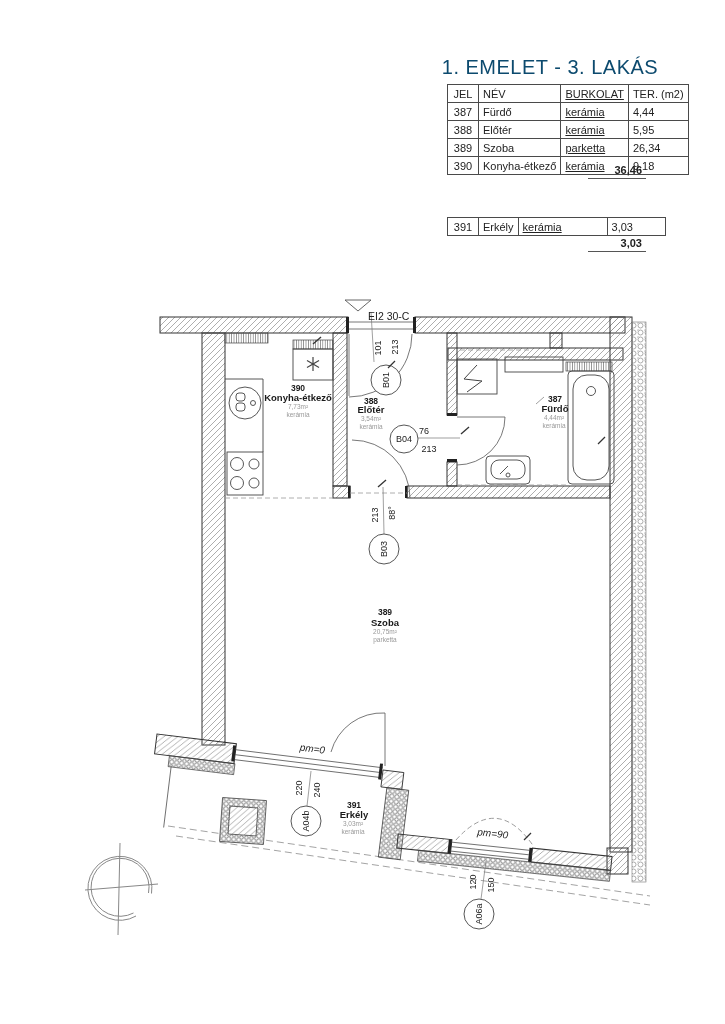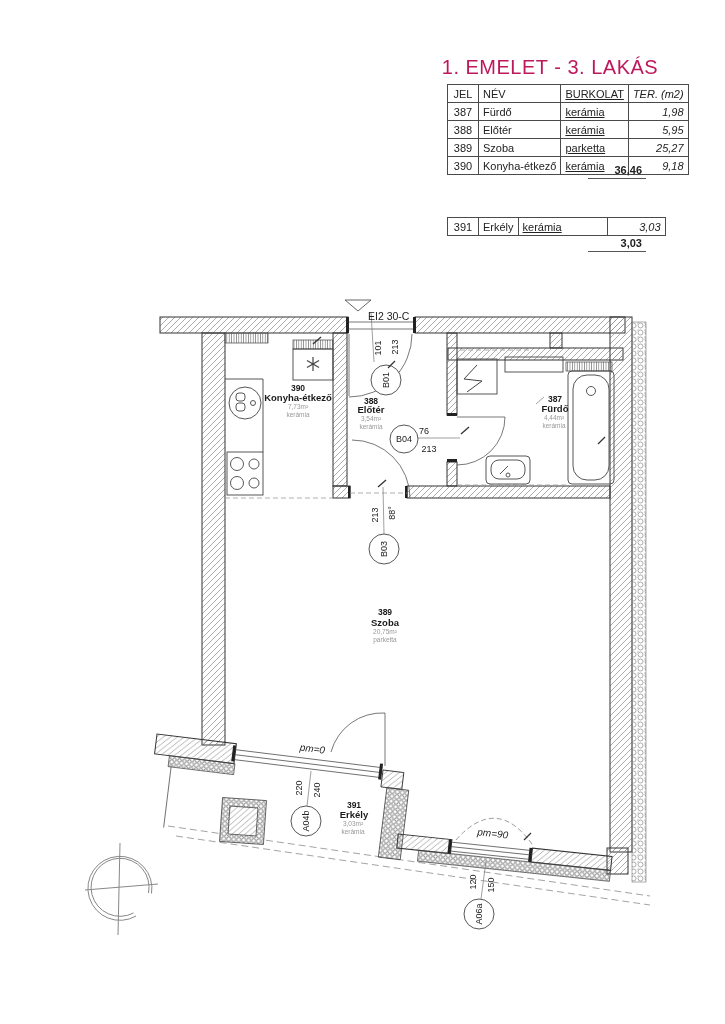--- a/index.html
+++ b/index.html
@@ -1,29 +1,29 @@
 <!DOCTYPE html>
 <html><head>
 <meta charset="utf-8">
 <style>
   html,body{margin:0;padding:0;}
   body{
     width:725px;height:1024px;position:relative;background:#fff;
     font-family:"Liberation Sans",sans-serif;color:#1a1a1a;overflow:hidden;
   }
   .title-block{position:absolute;left:440px;top:56px;width:220px;text-align:center;
-    font-size:20px;letter-spacing:.5px;color:#be185d;}
+    font-size:20px;letter-spacing:.5px;color:#0c4a6e;}
   .area-table{position:absolute;left:447px;top:84px;border-collapse:collapse;}
   .area-table td,.area-table th{
     border:1px solid #4a4a4a;font-size:11px;font-weight:normal;
     padding:2px 4px;height:13px;white-space:nowrap;color:#222;}
   .area-table .c-jel{width:22px;text-align:center;}
   .area-table .c-nev{width:62px;text-align:left;margin-left:15px;}
   .area-table .c-bur{width:54px;text-align:left;text-decoration:underline;}
-  .area-table .c-ter{width:48px;text-align:right;font-style:italic;}
+  .area-table .c-ter{width:48px;text-align:left;}
   .area-table th{text-align:center;}
   .tot-row{position:absolute;left:433px;width:213px;text-align:right;font-size:11px;color:#222;font-weight:bold;}
   .tot-row span{display:inline-block;min-width:54px;border-bottom:1px solid #555;padding:1px 4px 2px 0;}
   svg text{font-family:"Liberation Sans",sans-serif;}
   .rnum{font-size:8.5px;font-weight:bold;fill:#1a1a1a;}
   .rname{font-size:9.5px;font-weight:bold;fill:#1a1a1a;}
   .rsub{font-size:6.5px;fill:#999;}
   .dim{font-size:9px;fill:#222;}
   .tag{font-size:9px;fill:#222;}
   .pm{font-size:10px;font-style:italic;fill:#222;}
@@ -39,33 +39,33 @@
       <tr>
     <th class="c-jel">JEL</th>
     <th class="c-nev">NÉV</th>
     <th class="c-bur">BURKOLAT</th>
     <th class="c-ter">TER. (m2)</th>
   </tr>
   <tr>
     <td class="c-jel">387</td>
     <td class="c-nev">Fürdő</td>
     <td class="c-bur">kerámia</td>
-    <td class="c-ter">1,98</td>
+    <td class="c-ter">4,44</td>
   </tr>
   <tr>
     <td class="c-jel">388</td>
     <td class="c-nev">Előtér</td>
     <td class="c-bur">kerámia</td>
     <td class="c-ter">5,95</td>
   </tr>
   <tr>
     <td class="c-jel">389</td>
     <td class="c-nev">Szoba</td>
     <td class="c-bur">parketta</td>
-    <td class="c-ter">25,27</td>
+    <td class="c-ter">26,34</td>
   </tr>
   <tr>
     <td class="c-jel">390</td>
     <td class="c-nev">Konyha-étkező</td>
     <td class="c-bur">kerámia</td>
     <td class="c-ter">9,18</td>
   </tr>
 </tbody>
   </table>
 <div class="tot-row" style="top:163px;"><span>36,46</span></div>

